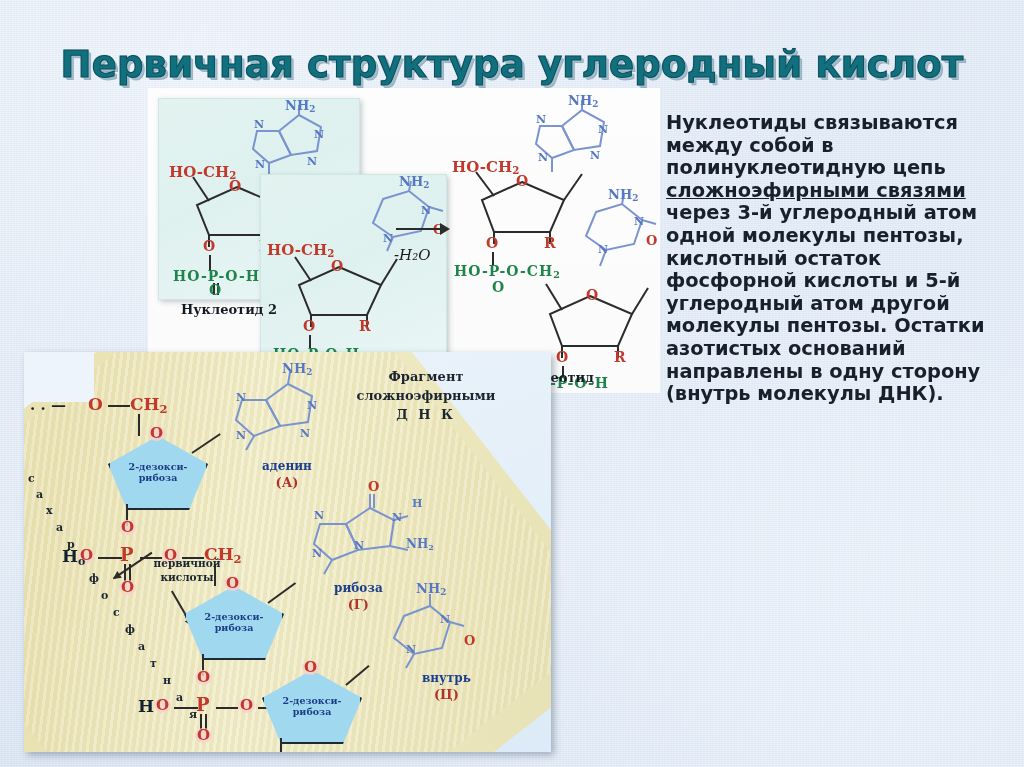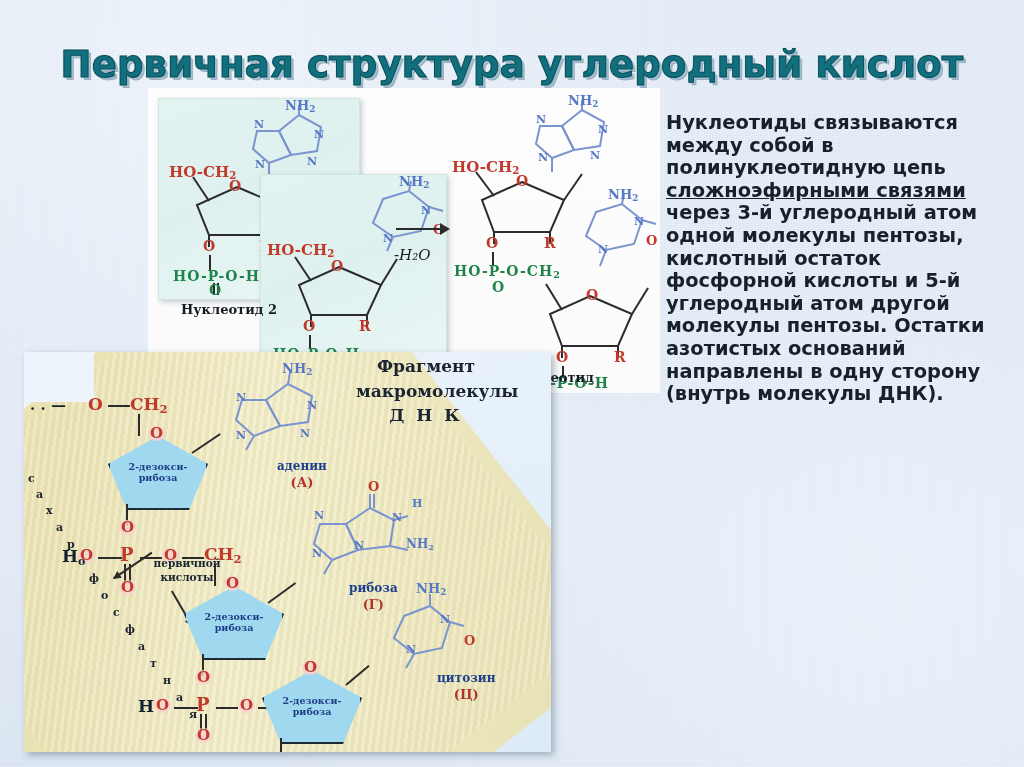--- a/index.html
+++ b/index.html
@@ -107,22 +107,22 @@
     opacity:.92;
   }
   #diag-band2{
     position:absolute;left:-40px;top:-30px;width:520px;height:520px;
     background:repeating-linear-gradient(135deg, rgba(255,255,255,.22) 0 3px, rgba(216,205,150,.18) 3px 7px);
     transform:rotate(-38deg);transform-origin:50% 50%;
   }
   #bottom-white-tl{position:absolute;left:-10px;top:-10px;width:80px;height:60px;background:#eef4fb;}
 
   #dna-title{
-    position:absolute;left:332px;top:2px;width:140px;
-    font-family:"DejaVu Serif", serif;font-weight:bold;font-size:17px;
+    position:absolute;left:332px;top:16px;width:140px;
+    font-family:"DejaVu Serif", serif;font-weight:bold;font-size:13px;
     color:#1b2430;text-align:center;line-height:1.45;
   }
   #dna-title .spaced{letter-spacing:3px;}
 
   .pent{
     position:absolute;
     width:96px;height:70px;
     background:#9fd8ef;
     border:2.5px solid #1d2a33;
     clip-path:polygon(50% 0%,100% 38%,81% 100%,19% 100%,0% 38%);
@@ -134,21 +134,21 @@
   }
   .atomO{
     position:absolute;
     font-family:"DejaVu Serif",serif;font-weight:bold;font-size:15px;
     color:#c0392b;background:rgba(247,210,205,.85);
     border-radius:50%;padding:0 2px;line-height:1;
   }
 
   .basecap{
     position:absolute;font-family:"DejaVu Serif",serif;font-weight:bold;
-    font-size:12px;color:#1b3e8e;text-align:center;line-height:1.35;white-space:nowrap;margin-left:15px;
+    font-size:12px;color:#1b3e8e;text-align:center;line-height:1.35;white-space:nowrap;
   }
   .basecap em{display:block;font-style:normal;color:#b0332a;font-size:13px;}
 
   
   #sugar-phos{
     position:absolute;left:6px;top:120px;width:30px;height:270px;
   }
   #sugar-phos span{
     position:absolute;
     font-family:"DejaVu Serif",serif;font-weight:bold;font-size:11px;color:#1a2531;
@@ -317,21 +317,21 @@
   <div id="cap-dinuc" class="fig-caption">Динуклеотид</div>
 </div>
 
 <div id="bottom-figure" class="photo shadowed">
   <div id="diag-band"></div>
   <div id="diag-band2"></div>
   <div id="bottom-white-tl"></div>
 
   <div id="dna-title">
     <div>Фрагмент</div>
-    <div>макромолекулы</div>
+    <div>сложноэфирными</div>
     <div class="spaced">Д Н К</div>
   </div>
 
   <span class="chemlabel c-dark" style="left:6px;top:46px;font-size:15px">. . —</span>
   <span class="chemlabel c-red" style="left:64px;top:44px;font-size:17px">O</span>
   <div class="bond h" style="left:84px;top:53px;width:22px"></div>
   <span class="chemlabel c-red" style="left:106px;top:44px;font-size:17px"><span>CH</span><span class="sub">2</span></span>
   <div class="bond v" style="left:114px;top:62px;height:22px"></div>
 
   <div class="pent" style="left:84px;top:84px">
@@ -431,21 +431,21 @@
     <polygon points="32,26 58,16 78,32 70,58 42,64 22,48" fill="none" stroke="#7a94cf" stroke-width="2"></polygon>
     <line x1="58" y1="16" x2="58" y2="4" stroke="#7a94cf" stroke-width="2"></line>
     <line x1="78" y1="32" x2="92" y2="36" stroke="#7a94cf" stroke-width="2"></line>
     <line x1="42" y1="64" x2="34" y2="78" stroke="#7a94cf" stroke-width="2"></line>
   </svg>
   <span class="chemlabel c-blue" style="left:392px;top:230px;font-size:13px"><span>NH</span><span class="sub">2</span></span>
   <span class="chemlabel c-blue" style="left:416px;top:262px;font-size:11px">N</span>
   <span class="chemlabel c-blue" style="left:382px;top:292px;font-size:11px">N</span>
   <span class="chemlabel c-red" style="left:440px;top:282px;font-size:13px">O</span>
   <div class="basecap" style="left:398px;top:318px">
-    <span>цитозин</span>
+    <span>внутрь</span>
     <em>(Ц)</em>
   </div>
 
   <div id="sugar-phos">
     <span style="left:-2px;top:0px">с</span>
     <span style="left:6px;top:16px">а</span>
     <span style="left:16px;top:32px">х</span>
     <span style="left:26px;top:49px">а</span>
     <span style="left:37px;top:66px">р</span>
     <span style="left:48px;top:83px">о</span>

